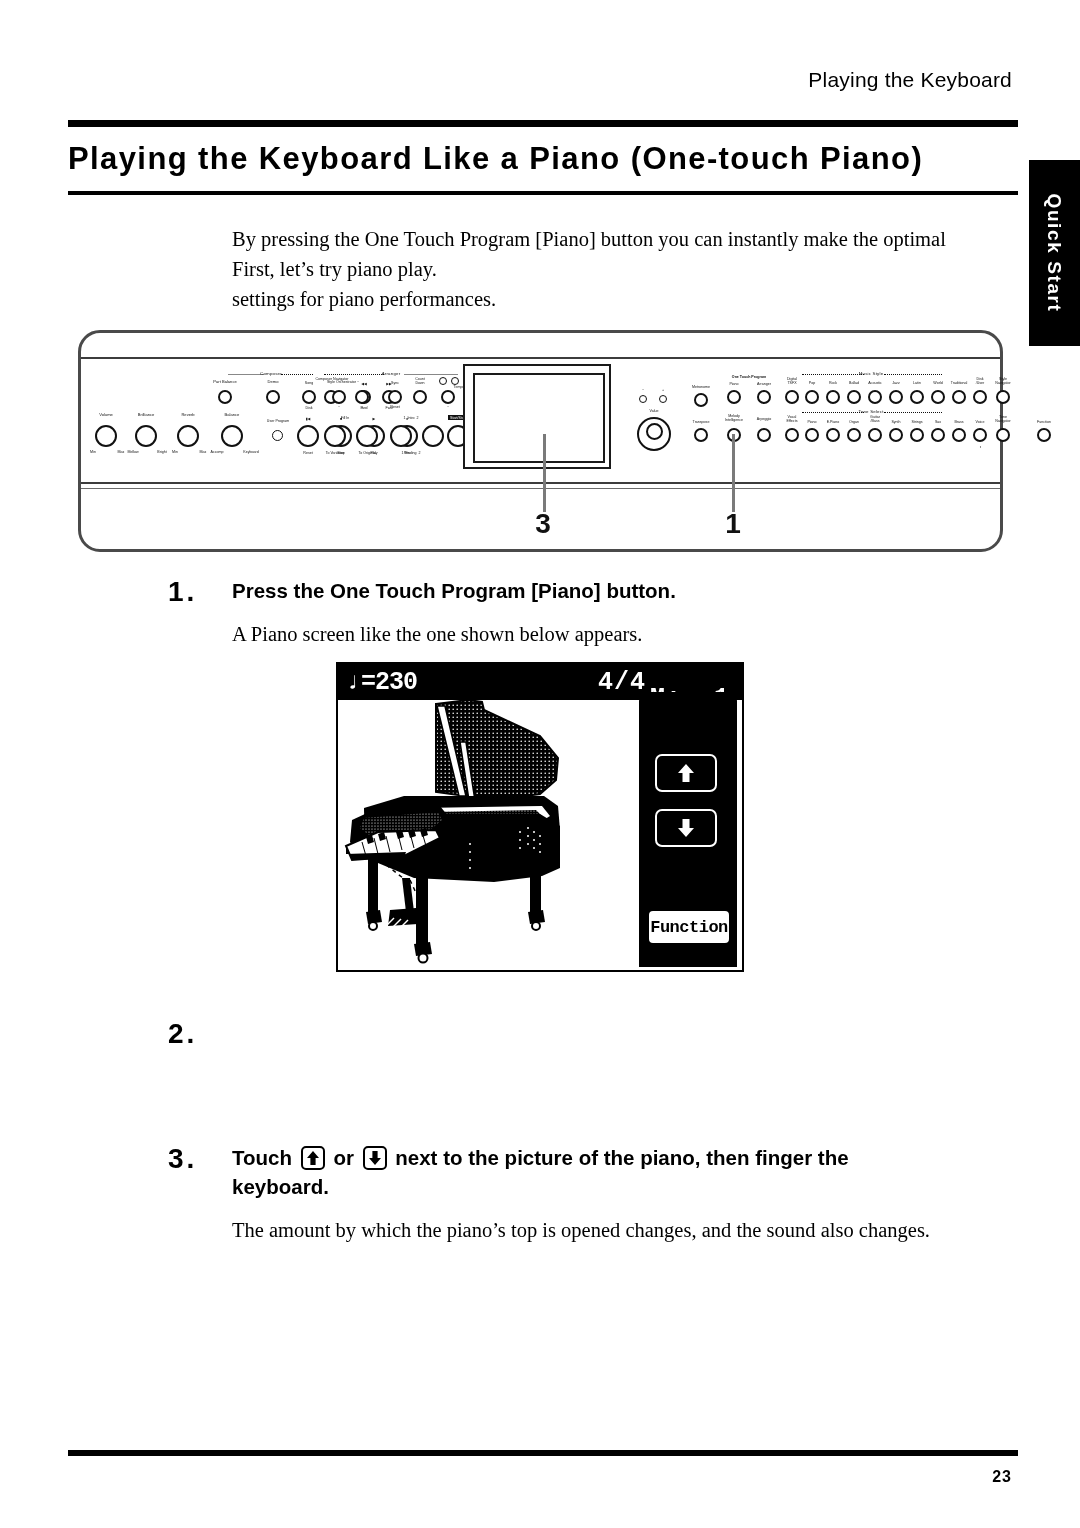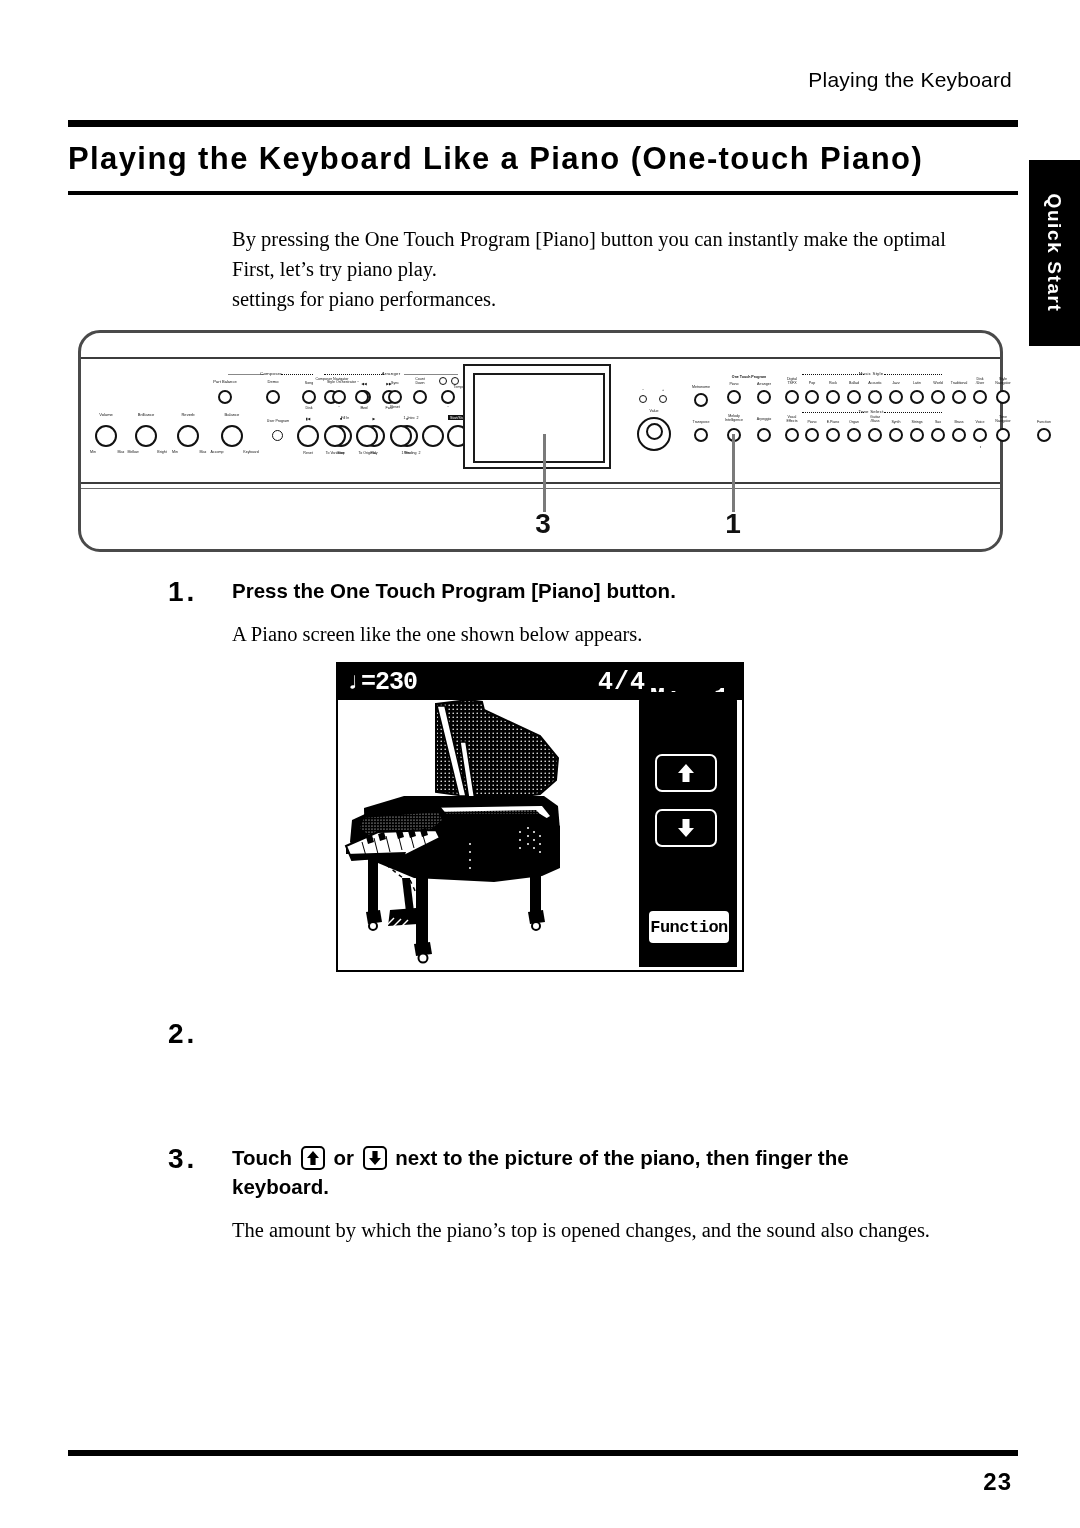--- a/index.html
+++ b/index.html
@@ -356,21 +356,21 @@
     width: 950px;
     height: 6px;
     background: #000;
   }
   #page-number {
     position: absolute;
     right: 68px;
     top: 1468px;
     font-family: "Liberation Sans", sans-serif;
     font-weight: bold;
-    font-size: 24px;
+    font-size: 16px;
     letter-spacing: 1px;
   }
 </style>
 </head>
 <body>
 
 <div id="running-head">Playing the Keyboard</div>
 
 <div id="title-rule-top"></div>
 <div id="page-title">Playing the Keyboard Like a Piano (One-touch Piano)</div>

